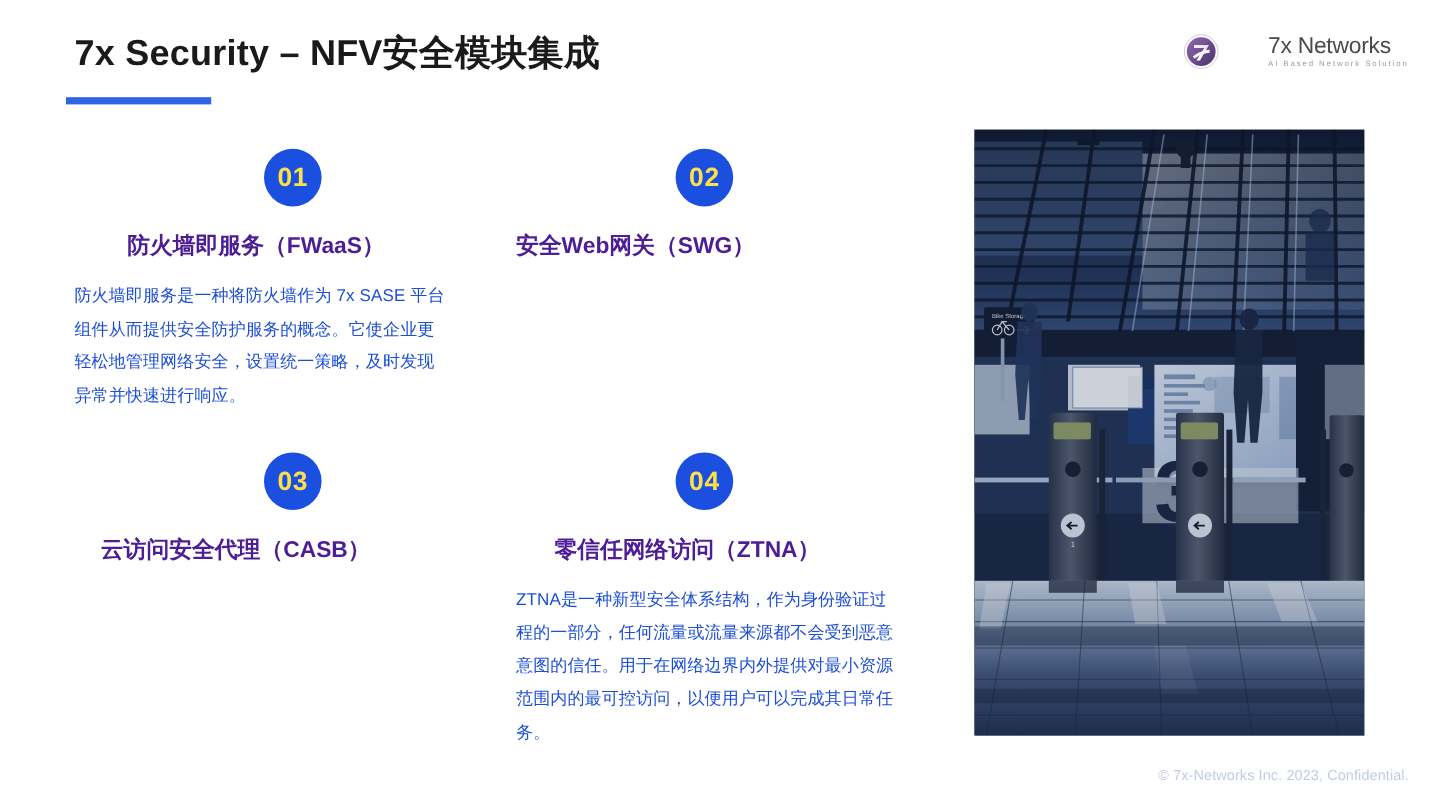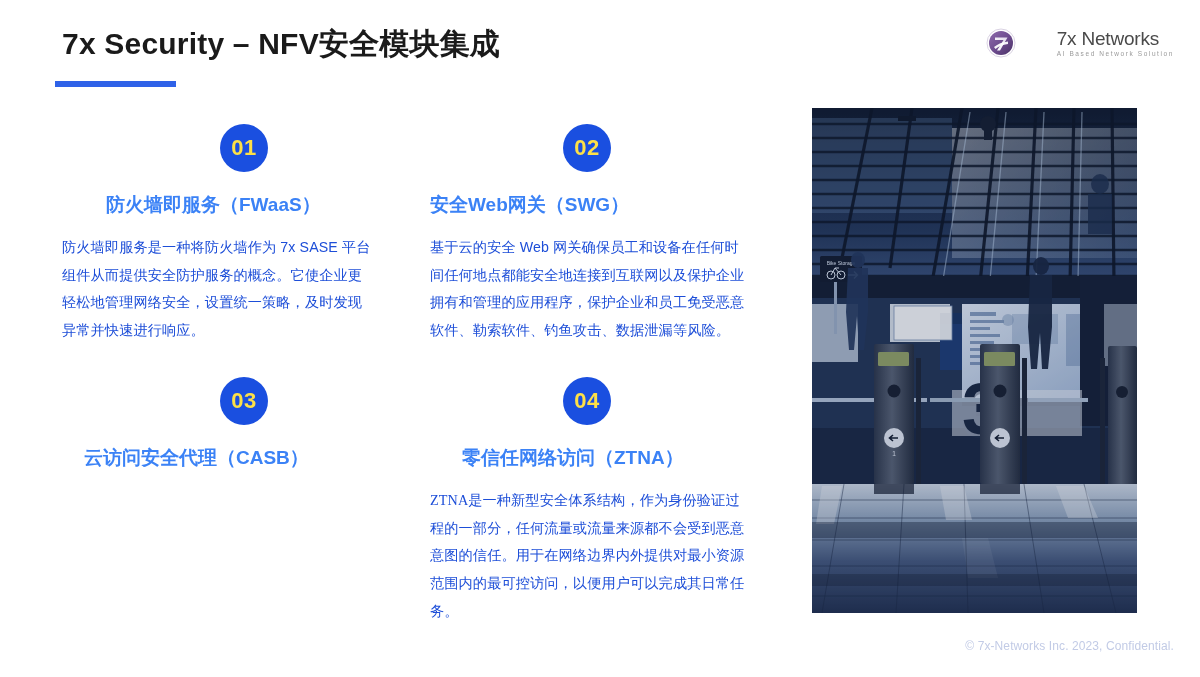--- a/index.html
+++ b/index.html
@@ -58,37 +58,37 @@
     letter-spacing:0.5px;
     margin:16px 0 0 0;
   }
   .card.c1 .badge { margin-left:158px; }
   .card.c2 .badge { margin-left:133px; }
   .card.c3 .badge { margin-left:158px; }
   .card.c4 .badge { margin-left:133px; }
 
   .card-title {
     margin-top:20px;
-    font-size:19px; font-weight:bold; color:#3b82f6;
+    font-size:19px; font-weight:bold; color:#4c1d95;
     letter-spacing:0px; white-space:nowrap;
   }
   .card.c1 .card-title { margin-left:44px; }
   .card.c2 .card-title { }
   .card.c3 .card-title { margin-left:22px; }
   .card.c4 .card-title { margin-left:32px; }
 
   .card-body {
     margin-top:16px;
     font-size:14.2px; line-height:1.95;
     color:#1d4ed8; letter-spacing:0.1px;
   }
   .card.c1 .card-body { width:312px; }
   .card.c2 .card-body { width:318px; }
   .card.c3 .card-body { width:320px; }
-  .card.c4 .card-body { width:318px;font-family:Liberation Serif, serif; }
+  .card.c4 .card-body { width:318px; }
 
   
   .photo {
     position:absolute; left:812px; top:108px;
     width:325px; height:505px;
     overflow:hidden;
     background:#18243f;
   }
   .photo svg { display:block; width:100%; height:100%; }
 
@@ -136,21 +136,20 @@
 
     <div class="card c1">
       <div class="badge">01</div>
       <div class="card-title">防火墙即服务（FWaaS）</div>
       <div class="card-body">防火墙即服务是一种将防火墙作为 7x SASE 平台组件从而提供安全防护服务的概念。它使企业更轻松地管理网络安全，设置统一策略，及时发现异常并快速进行响应。</div>
     </div>
 
     <div class="card c2">
       <div class="badge">02</div>
       <div class="card-title">安全Web网关（SWG）</div>
-      <div class="card-body">基于云的安全 Web 网关确保员工和设备在任何时间任何地点都能安全地连接到互联网以及保护企业拥有和管理的应用程序，保护企业和员工免受恶意软件、勒索软件、钓鱼攻击、数据泄漏等风险。</div>
     </div>
 
     <div class="card c3">
       <div class="badge">03</div>
       <div class="card-title">云访问安全代理（CASB）</div>
     </div>
 
     <div class="card c4">
       <div class="badge">04</div>
       <div class="card-title">零信任网络访问（ZTNA）</div>

